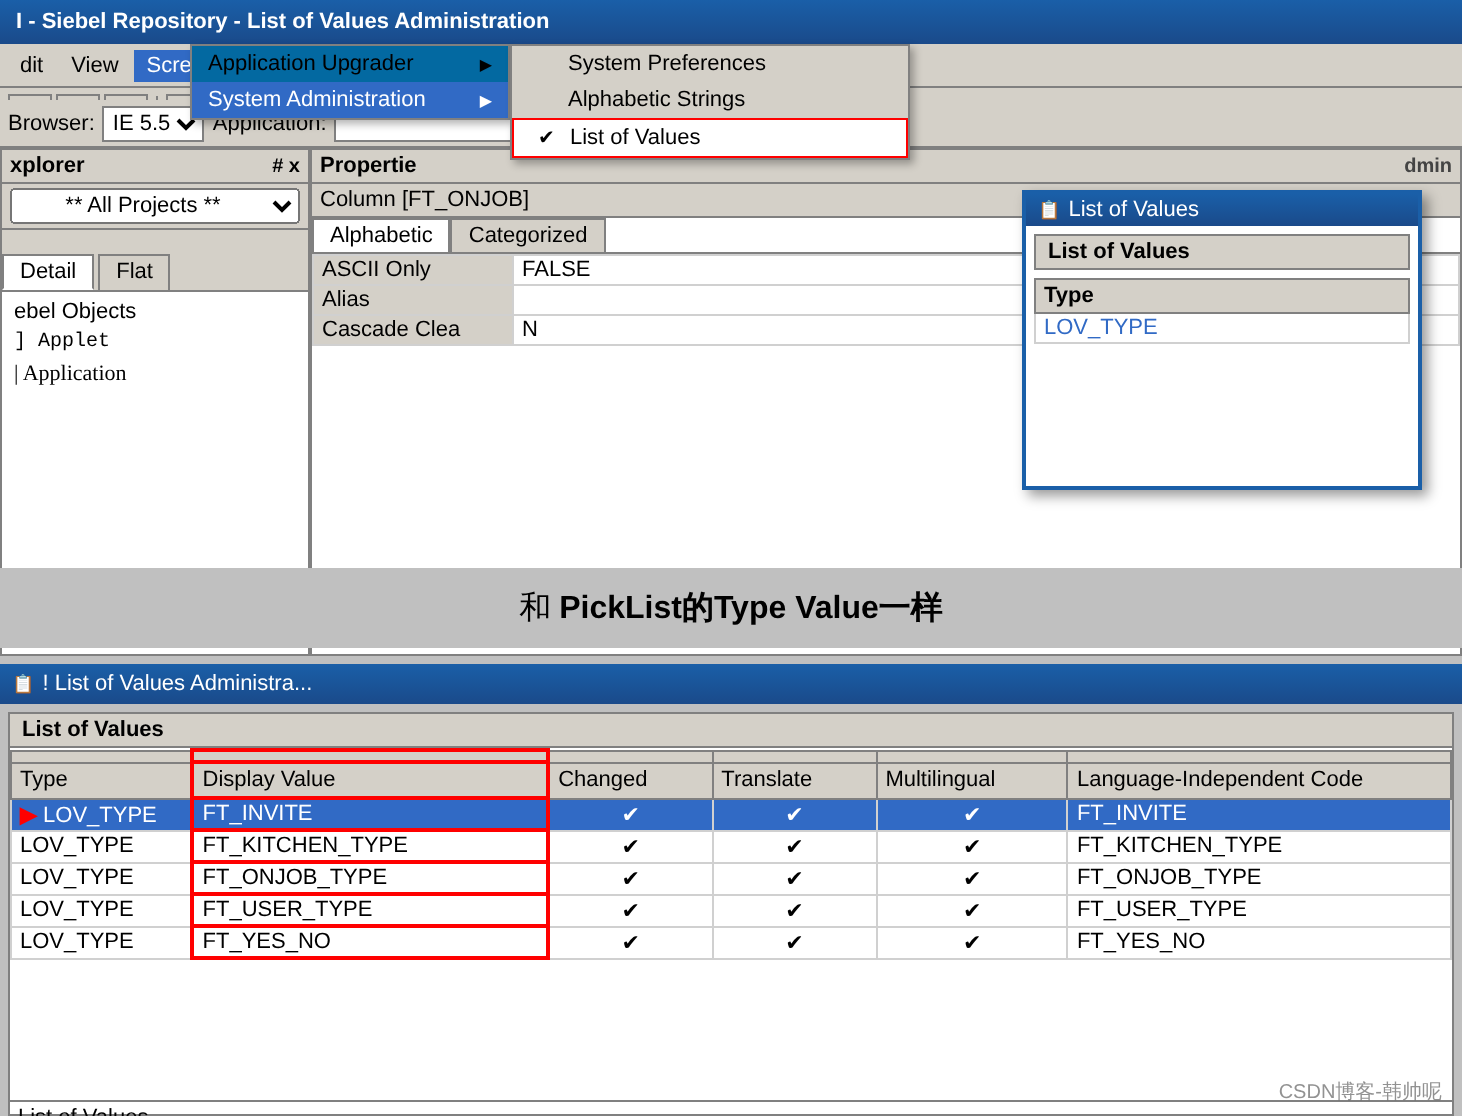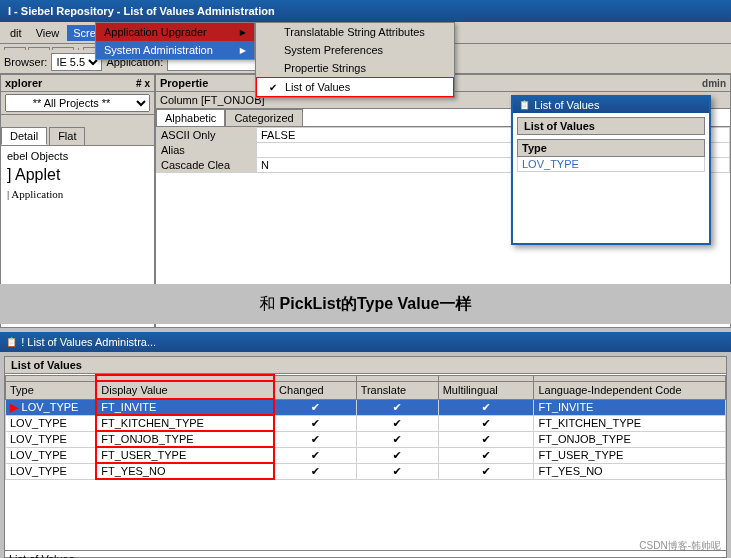--- a/index.html
+++ b/index.html
@@ -116,21 +116,21 @@
     .tab.active {
       background: white;
       border-bottom: 1px solid white;
     }
 
     
     .screens-menu {
       position: absolute;
       top: 22px;
       left: 95px;
-      background: #b91c1c;
+      background: #0369a1;
       border: 1px solid #808080;
       box-shadow: 2px 2px 4px rgba(0,0,0,0.3);
       min-width: 160px;
       z-index: 200;
       pointer-events: all;
     }
     .screens-menu-item {
       padding: 3px 8px;
       cursor: pointer;
       display: flex;
@@ -422,21 +422,21 @@
     <select style="flex:1; font-size:11px; height:18px;text-align:center;">
       <option>** All Projects **</option>
     </select>
   </div>
   <div class="tabs-row">
     <div class="tab active">Detail</div>
     <div class="tab">Flat</div>
   </div>
   <div style="padding:2px; overflow:auto; height:calc(100% - 70px);">
     <div style="padding: 2px 4px; font-size:11px;">ebel Objects</div>
-    <div style="padding: 2px 4px; font-size:16px;">] Applet</div>
+    <div style="padding: 2px 4px; font-size:10px;font-family:Liberation Mono, monospace;">] Applet</div>
     <div style="padding: 2px 4px; font-size:11px;font-family:Liberation Serif, serif;">| Application</div>
   </div>
 </div>
 
 <div class="properties-pos">
   <div class="panel-header">
     <span>Propertie</span>
     <span style="font-size:10px; color:#444;">dmin</span>
   </div>
   <div class="props-col-filter">
@@ -473,29 +473,25 @@
   </div>
   <div class="screens-menu-item active">
     <span>System Administration</span>
     <span class="arrow-right">▶</span>
   </div>
 </div>
 
 <div class="sysadmin-submenu">
   <div class="sysadmin-submenu-item">
     <span class="checkmark"></span>
-    <span>Translatable String Attributes</span>
+    <span>System Preferences</span>
   </div>
   <div class="sysadmin-submenu-item">
     <span class="checkmark"></span>
-    <span>System Preferences</span>
-  </div>
-  <div class="sysadmin-submenu-item">
-    <span class="checkmark"></span>
-    <span>Propertie Strings</span>
+    <span>Alphabetic Strings</span>
   </div>
   <div class="sysadmin-submenu-item highlighted" style="border: 1px solid red; background: white;">
     <span class="checkmark">✔</span>
     <span>List of Values</span>
   </div>
 </div>
 
 <div class="lov-window">
   <div class="lov-window-title">
     <span style="font-size:9px;">📋</span>

